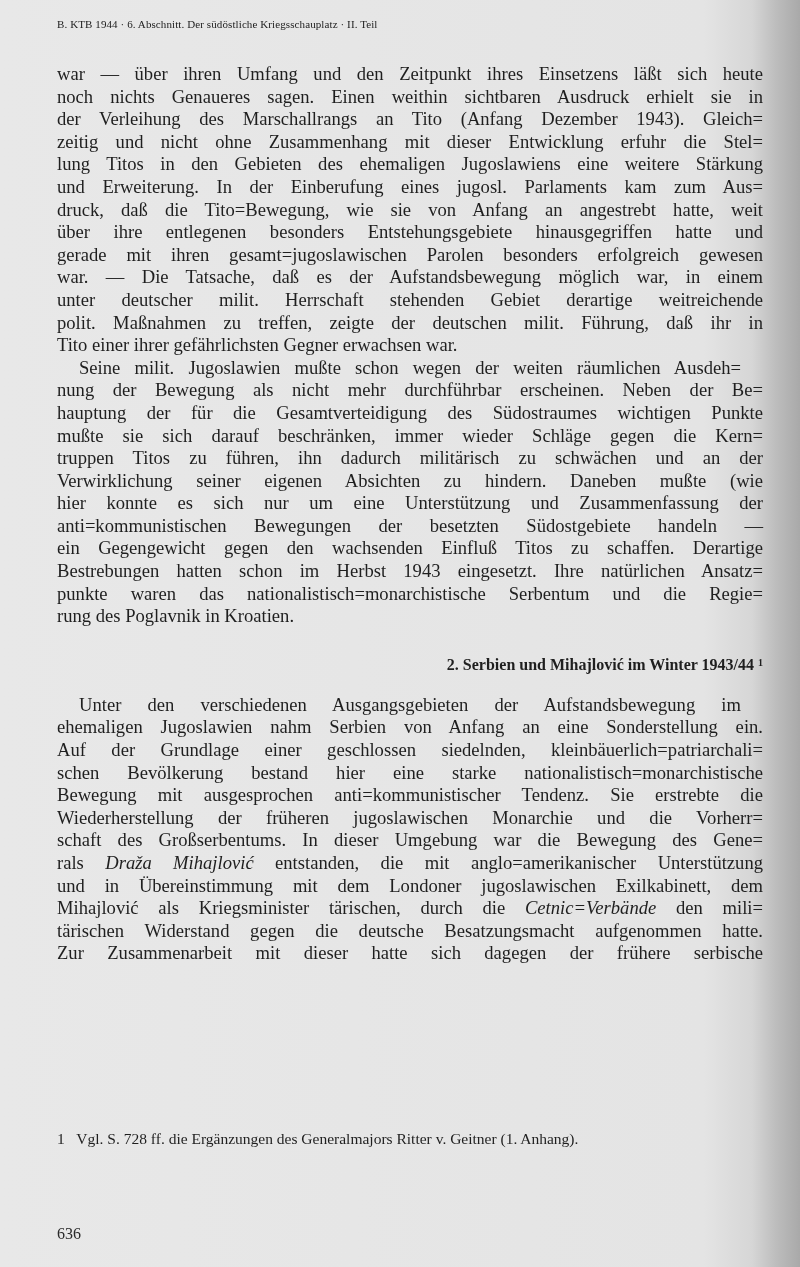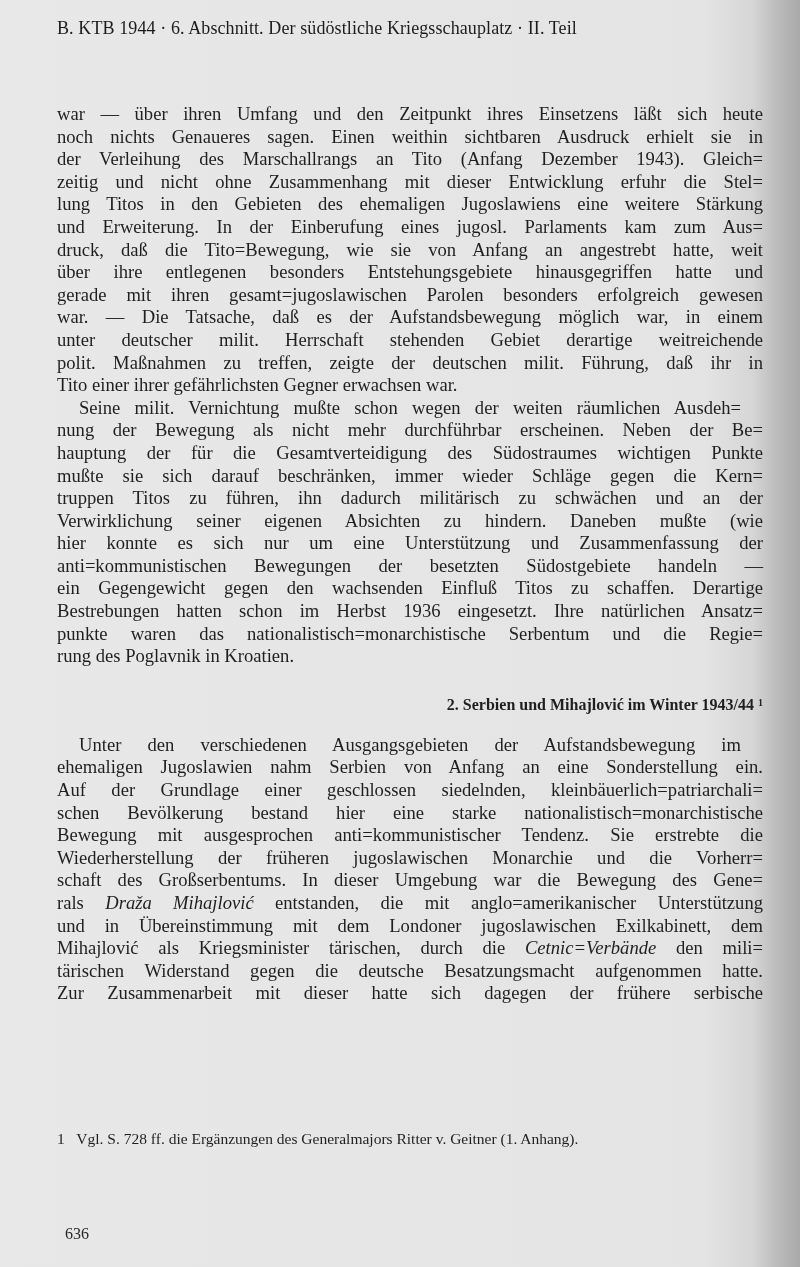--- a/index.html
+++ b/index.html
@@ -10,30 +10,29 @@
     font-family: "DejaVu Serif", "Liberation Serif", serif;
     color: #1e1e1e;
   }
   .page {
     position: absolute; inset: 0;
     background: linear-gradient(to right, #e8e8e8 0%, #e4e4e4 88%, #d6d6d6 94%, #bdbdbd 97%, #a9a9a9 100%);
   }
   .running-head {
     position: absolute; left: 57px; top: 18px;
     font-family: "Liberation Serif", serif;
-    font-size: 18px; letter-spacing: 0.1px;
+    font-size: 11px; letter-spacing: 0.1px;
     color: #1c1c1c;
   }
   .body-text {
     position: absolute; left: 57px; top: 63px; width: 706px;
     font-family: "Liberation Serif", serif;
     font-size: 18.6px;
     line-height: 22.6px;
     color: #1f1f1f;
-    margin-top: 40px;
   }
   .line {
     display: block; text-align: justify; text-align-last: justify;
     white-space: nowrap; height: 22.6px;
   }
   .line.last { text-align-last: left; }
   .line.indent { padding-left: 22px; }
   .line .jt { display: inline-block; width: 100%; text-align: justify; text-align-last: justify; white-space: normal; }
   .line.indent .jt { width: calc(100% - 22px); }
   .line.last .jt { text-align-last: left; }
@@ -46,21 +45,21 @@
   em { font-style: italic; }
   .footnote {
     position: absolute; left: 57px; top: 1130px;
     font-family: "Liberation Serif", serif;
     font-size: 15.5px; color: #1f1f1f;
   }
   .footnote .fn-num { margin-right: 8px; }
   .page-number {
     position: absolute; left: 57px; top: 1225px;
     font-family: "Liberation Serif", serif;
-    font-size: 16px; color: #2a2a2a; margin-left: 8px;
+    font-size: 16px; color: #2a2a2a;
   }
 </style>
 </head>
 <body>
 
 <div class="page">
 
   <div class="running-head">B. KTB 1944 · 6. Abschnitt. Der südöstliche Kriegsschauplatz · II. Teil</div>
 
   <div class="body-text">
@@ -75,30 +74,30 @@
       <span class="line"><span class="jt">druck, daß die Tito=Bewegung, wie sie von Anfang an angestrebt hatte, weit</span></span>
       <span class="line"><span class="jt">über ihre entlegenen besonders Entstehungsgebiete hinausgegriffen hatte und</span></span>
       <span class="line"><span class="jt">gerade mit ihren gesamt=jugoslawischen Parolen besonders erfolgreich gewesen</span></span>
       <span class="line"><span class="jt">war. — Die Tatsache, daß es der Aufstandsbewegung möglich war, in einem</span></span>
       <span class="line"><span class="jt">unter deutscher milit. Herrschaft stehenden Gebiet derartige weitreichende</span></span>
       <span class="line"><span class="jt">polit. Maßnahmen zu treffen, zeigte der deutschen milit. Führung, daß ihr in</span></span>
       <span class="line last"><span class="jt">Tito einer ihrer gefährlichsten Gegner erwachsen war.</span></span>
     </div>
 
     <div>
-      <span class="line indent"><span class="jt">Seine milit. Vernichtung mußte schon wegen der weiten räumlichen Ausdeh=</span></span>
+      <span class="line indent"><span class="jt">Seine milit. Jugoslawien mußte schon wegen der weiten räumlichen Ausdeh=</span></span>
       <span class="line"><span class="jt">nung der Bewegung als nicht mehr durchführbar erscheinen. Neben der Be=</span></span>
       <span class="line"><span class="jt">hauptung der für die Gesamtverteidigung des Südostraumes wichtigen Punkte</span></span>
       <span class="line"><span class="jt">mußte sie sich darauf beschränken, immer wieder Schläge gegen die Kern=</span></span>
       <span class="line"><span class="jt">truppen Titos zu führen, ihn dadurch militärisch zu schwächen und an der</span></span>
       <span class="line"><span class="jt">Verwirklichung seiner eigenen Absichten zu hindern. Daneben mußte (wie</span></span>
       <span class="line"><span class="jt">hier konnte es sich nur um eine Unterstützung und Zusammenfassung der</span></span>
       <span class="line"><span class="jt">anti=kommunistischen Bewegungen der besetzten Südostgebiete handeln —</span></span>
       <span class="line"><span class="jt">ein Gegengewicht gegen den wachsenden Einfluß Titos zu schaffen. Derartige</span></span>
-      <span class="line"><span class="jt">Bestrebungen hatten schon im Herbst 1936 eingesetzt. Ihre natürlichen Ansatz=</span></span>
+      <span class="line"><span class="jt">Bestrebungen hatten schon im Herbst 1943 eingesetzt. Ihre natürlichen Ansatz=</span></span>
       <span class="line"><span class="jt">punkte waren das nationalistisch=monarchistische Serbentum und die Regie=</span></span>
       <span class="line last"><span class="jt">rung des Poglavnik in Kroatien.</span></span>
     </div>
 
     <div class="heading">
       <span>2. Serbien und Mihajlović im Winter 1943/44</span>
       <sup>1</sup>
     </div>
 
     <div>

